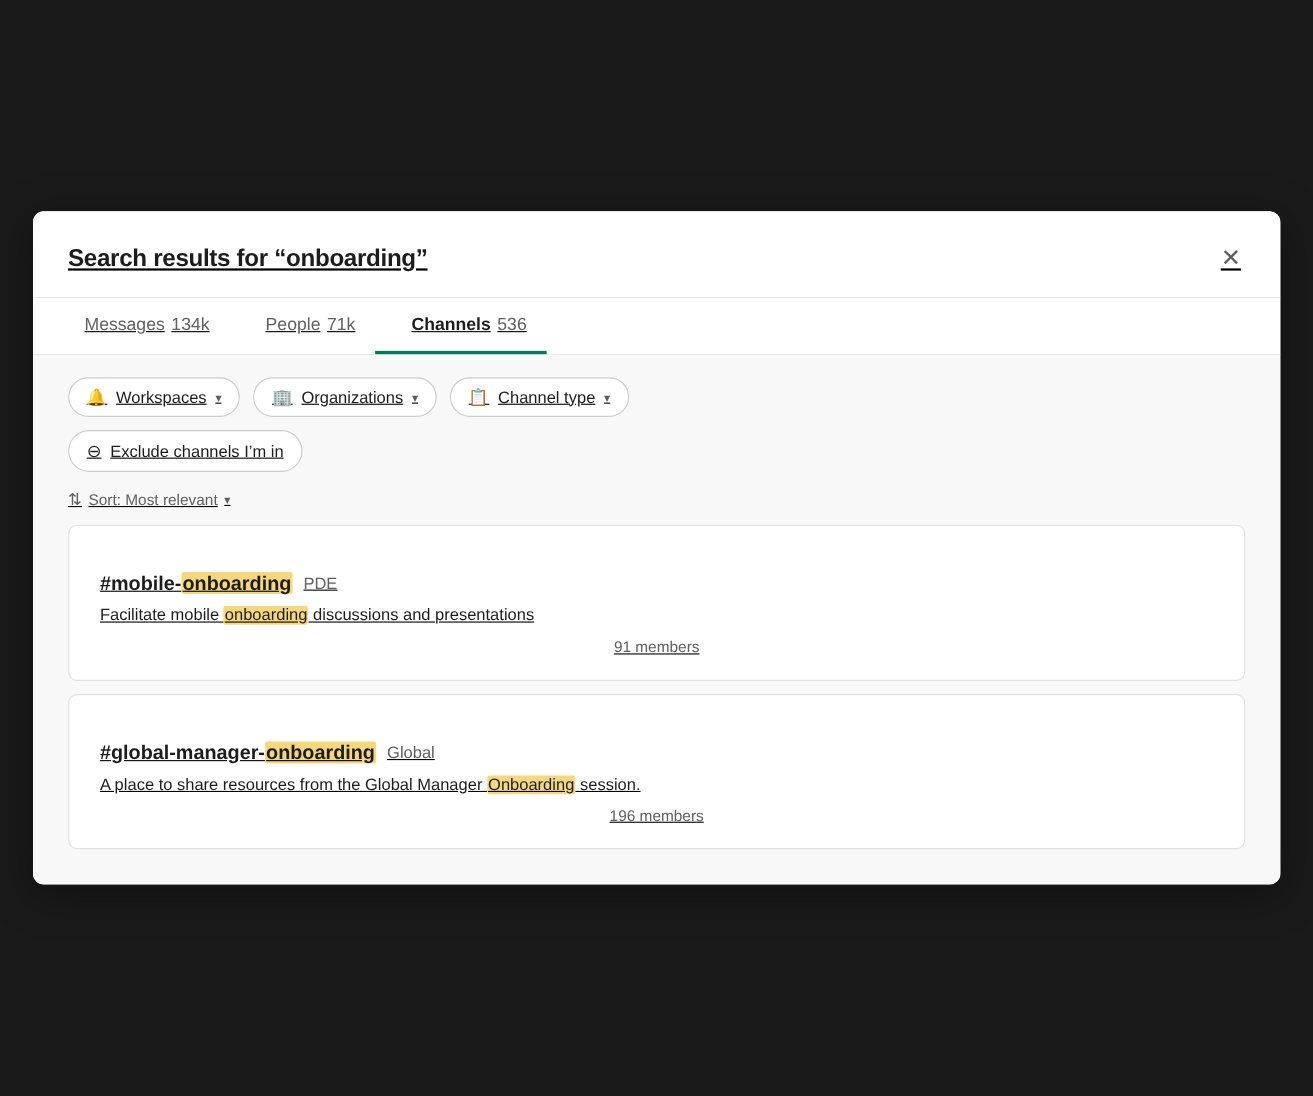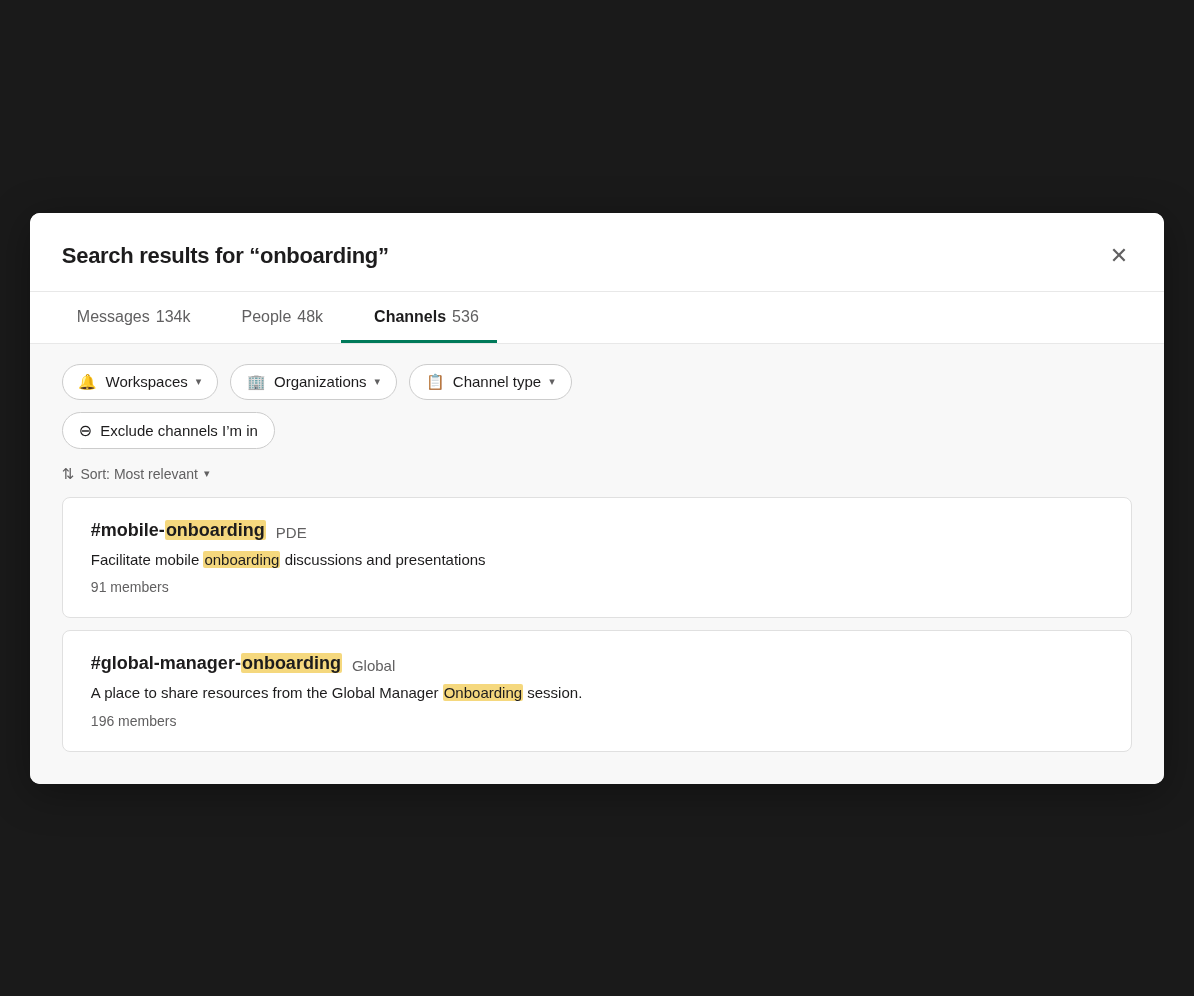--- a/index.html
+++ b/index.html
@@ -13,20 +13,21 @@
       font-family: -apple-system, BlinkMacSystemFont, 'Segoe UI', Helvetica, Arial, sans-serif;
     }
 
     .modal {
       background: #fff;
       border-radius: 10px;
       width: 1184px;
       max-width: 95vw;
       box-shadow: 0 8px 40px rgba(0,0,0,0.35);
       overflow: hidden;
+      text-decoration: underline;
     }
 
     .modal-header {
       display: flex;
       align-items: center;
       justify-content: space-between;
       padding: 28px 32px 20px 32px;
       background: #fff;
       border-bottom: 1px solid #e8e8e8;
     }
@@ -163,23 +164,24 @@
     .result-card {
       background: #fff;
       border: 1px solid #e0e0e0;
       border-radius: 8px;
       padding: 22px 28px 22px 28px;
       cursor: pointer;
     }
 
     .result-title-row {
       display: flex;
-      align-items: flex-end;
+      align-items: center;
       gap: 10px;
       margin-bottom: 8px;
+      margin-top: 20px;
     }
 
     .result-channel-name {
       font-size: 18px;
       font-weight: 700;
       color: #1d1c1d;
     }
 
     .result-channel-name .highlight {
       background: #f5d87e;
@@ -202,20 +204,21 @@
 
     .result-desc .highlight {
       background: #f5d87e;
       border-radius: 2px;
       padding: 0 1px;
     }
 
     .result-members {
       font-size: 14px;
       color: #616061;
+      text-align: center;
     }
 
     .exclude-btn {
       display: flex;
       align-items: center;
       gap: 8px;
       background: #fff;
       border: 1.5px solid #ccc;
       border-radius: 24px;
       padding: 8px 16px;
@@ -242,21 +245,21 @@
     </button>
   </div>
 
   <div class="tabs-row">
   <div class="tab">
         <span class="tab-label">Messages</span>
         <span class="tab-count">134k</span>
       </div>
       <div class="tab">
         <span class="tab-label">People</span>
-        <span class="tab-count">48k</span>
+        <span class="tab-count">71k</span>
       </div>
       <div class="tab active">
         <span class="tab-label">Channels</span>
         <span class="tab-count">536</span>
       </div>
     </div>
 
   <div class="filters-area">
     <div class="filters-row-1">
     <button class="filter-btn">

